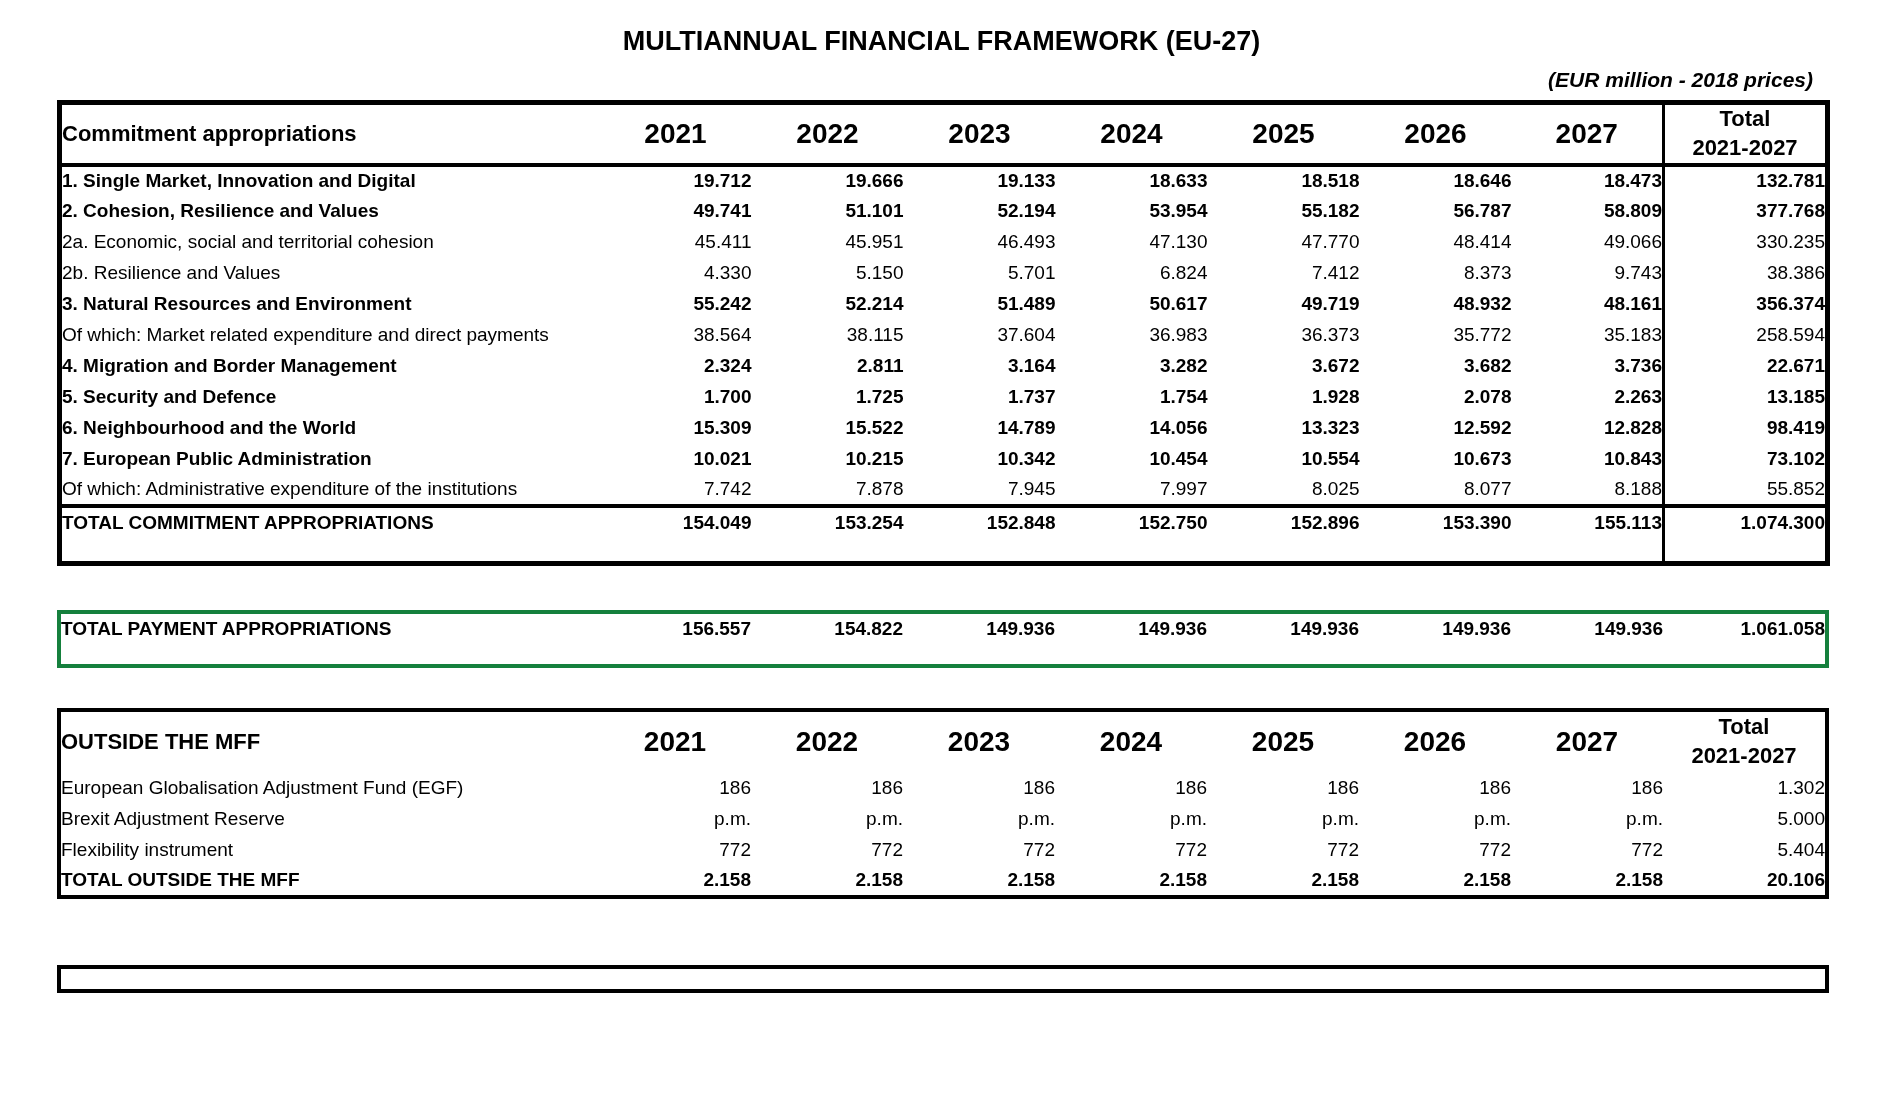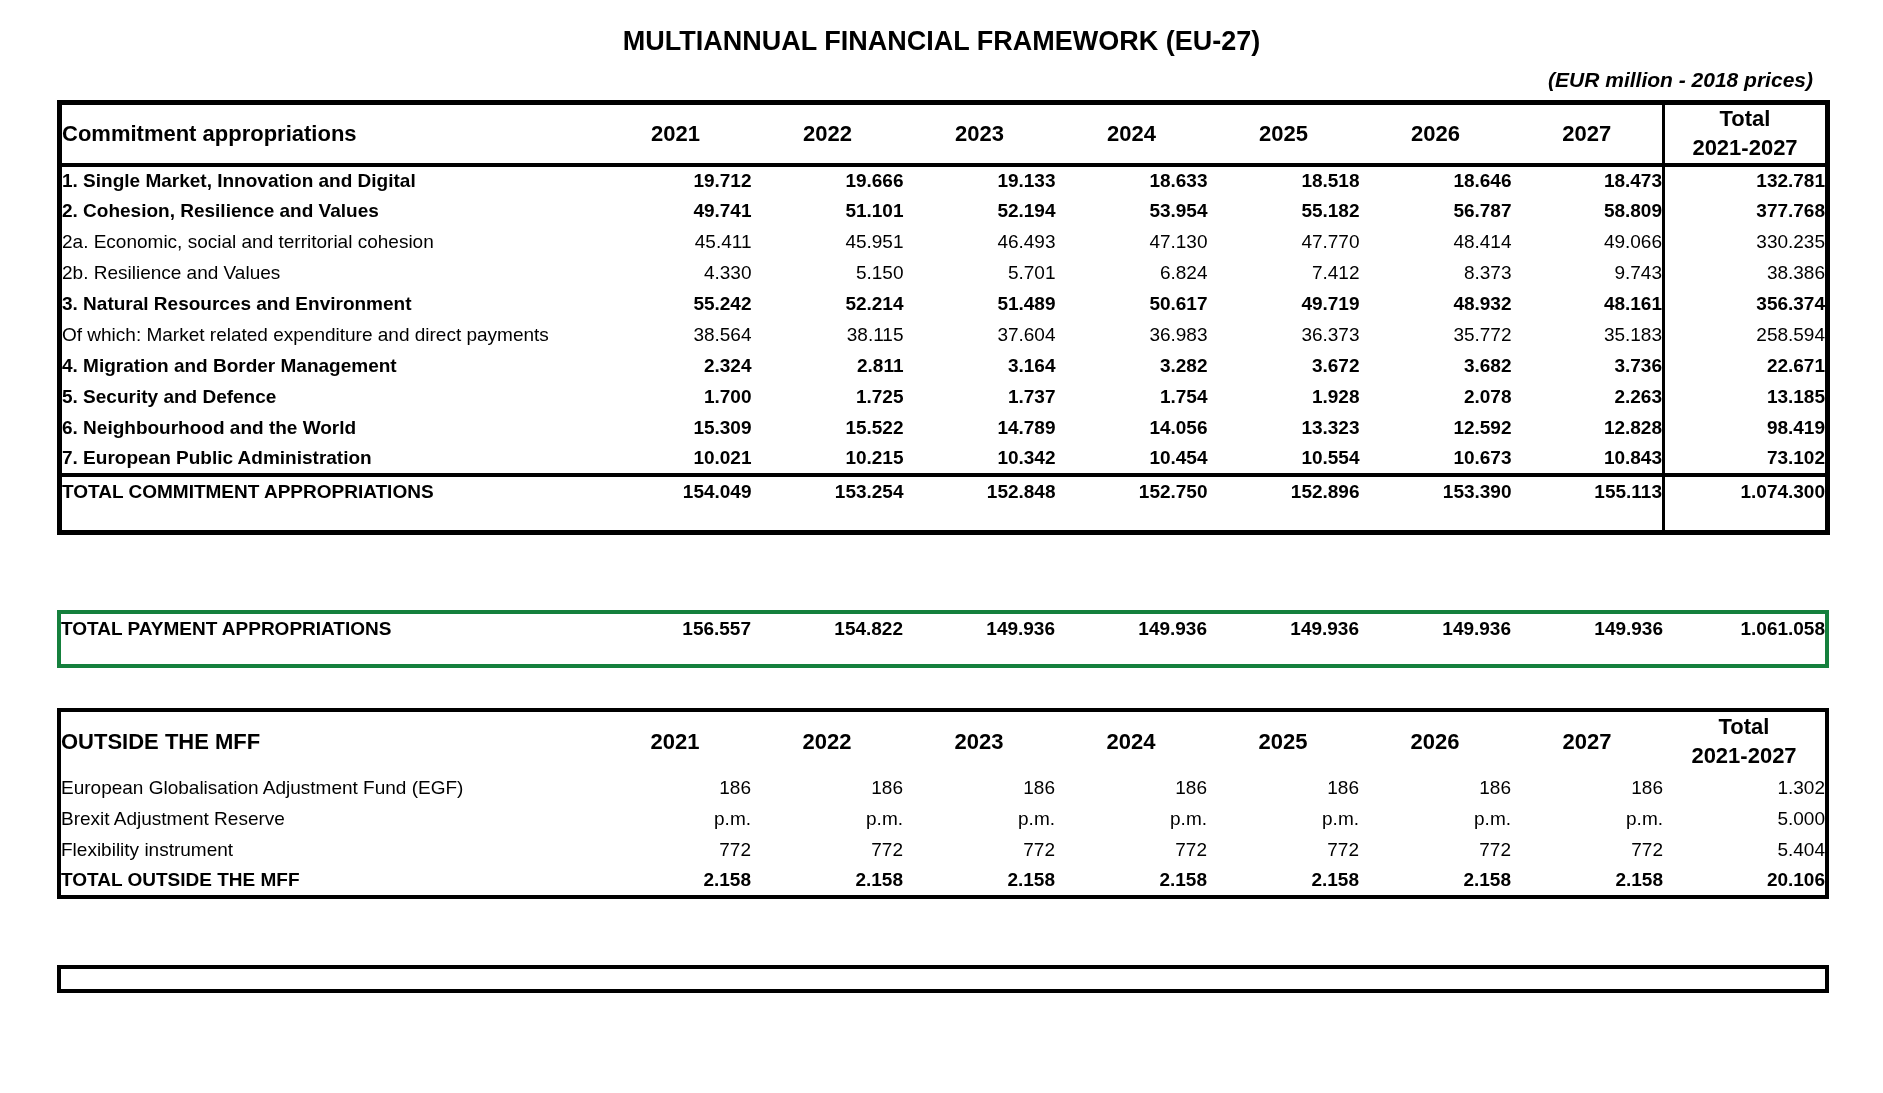--- a/index.html
+++ b/index.html
@@ -25,21 +25,21 @@
   col.ct { width:164px; }
 
   #t-commit { top:100px; border:5px solid #000; }
   #t-pay    { top:610px; border:4px solid #15803d; }
   #t-out    { top:708px; border:4px solid #000; }
   #t-grand  { top:965px; border:4px solid #000; }
 
   tr.hd { height:62px; }
   #t-commit tr.hd { border-bottom:4px solid #000; }
   .hd-lbl { text-align:left; padding-left:5px; font-weight:bold; font-size:22px; }
-  .hd-y   { text-align:center; font-weight:bold; font-size:22px; }
+  .hd-y   { text-align:center; font-weight:bold; font-size:28px; }
   .hd-t   { text-align:center; font-weight:bold; font-size:22px; line-height:1.3; }
 
   tr.data { height:31px; font-size:19px; }
   tr.data.b { font-weight:bold; }
   tr.trow { height:32px; font-size:19px; font-weight:bold; }
   #t-commit tr.trow td { border-top:4px solid #000; }
   tr.sp-c { height:26px; }
   tr.sp-p { height:22px; }
   tr.sp-g { height:24px; }
 
@@ -189,20 +189,31 @@
       <td class="lbl">7. European Public Administration</td>
       <td class="num">10.021</td>
       <td class="num">10.215</td>
       <td class="num">10.342</td>
       <td class="num">10.454</td>
       <td class="num">10.554</td>
       <td class="num">10.673</td>
       <td class="num">10.843</td>
       <td class="num dv">73.102</td>
     </tr>
+    <tr class="data">
+      <td class="lbl">Of which: Administrative expenditure of the institutions</td>
+      <td class="num">7.742</td>
+      <td class="num">7.878</td>
+      <td class="num">7.945</td>
+      <td class="num">7.997</td>
+      <td class="num">8.025</td>
+      <td class="num">8.077</td>
+      <td class="num">8.188</td>
+      <td class="num dv">55.852</td>
+    </tr>
     <tr class="trow">
       <td class="lbl-r">TOTAL COMMITMENT APPROPRIATIONS</td>
       <td class="num">154.049</td>
       <td class="num">153.254</td>
       <td class="num">152.848</td>
       <td class="num">152.750</td>
       <td class="num">152.896</td>
       <td class="num">153.390</td>
       <td class="num">155.113</td>
       <td class="num dv">1.074.300</td>

